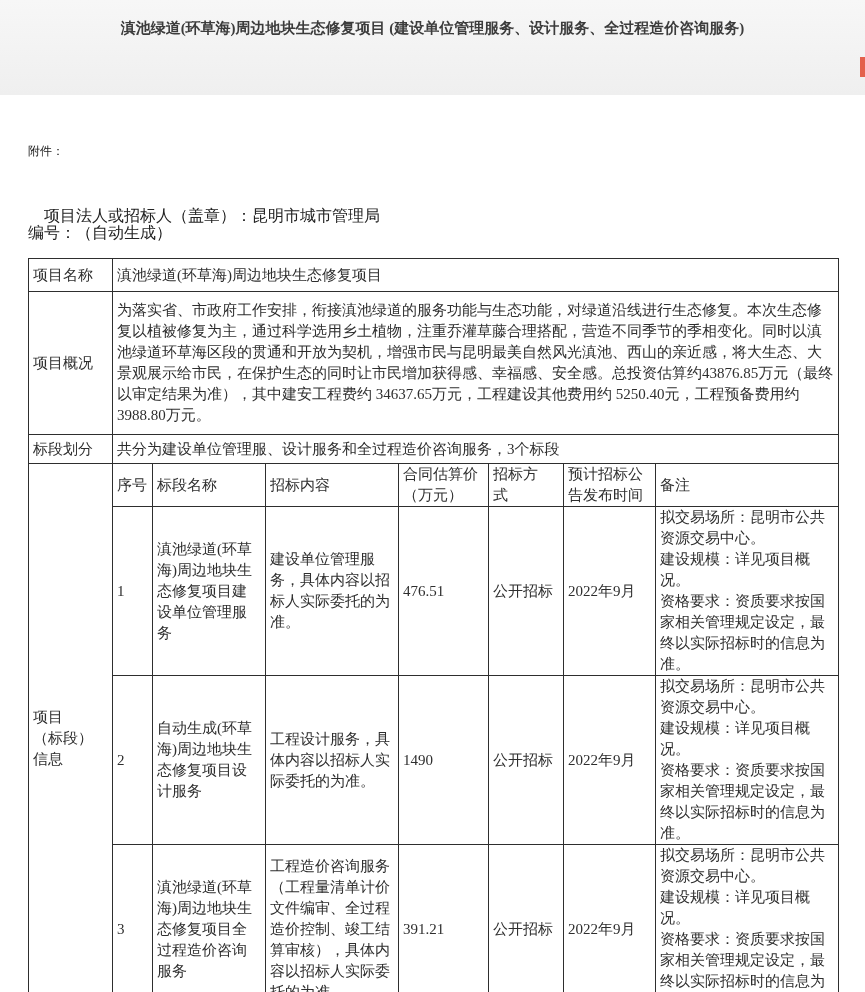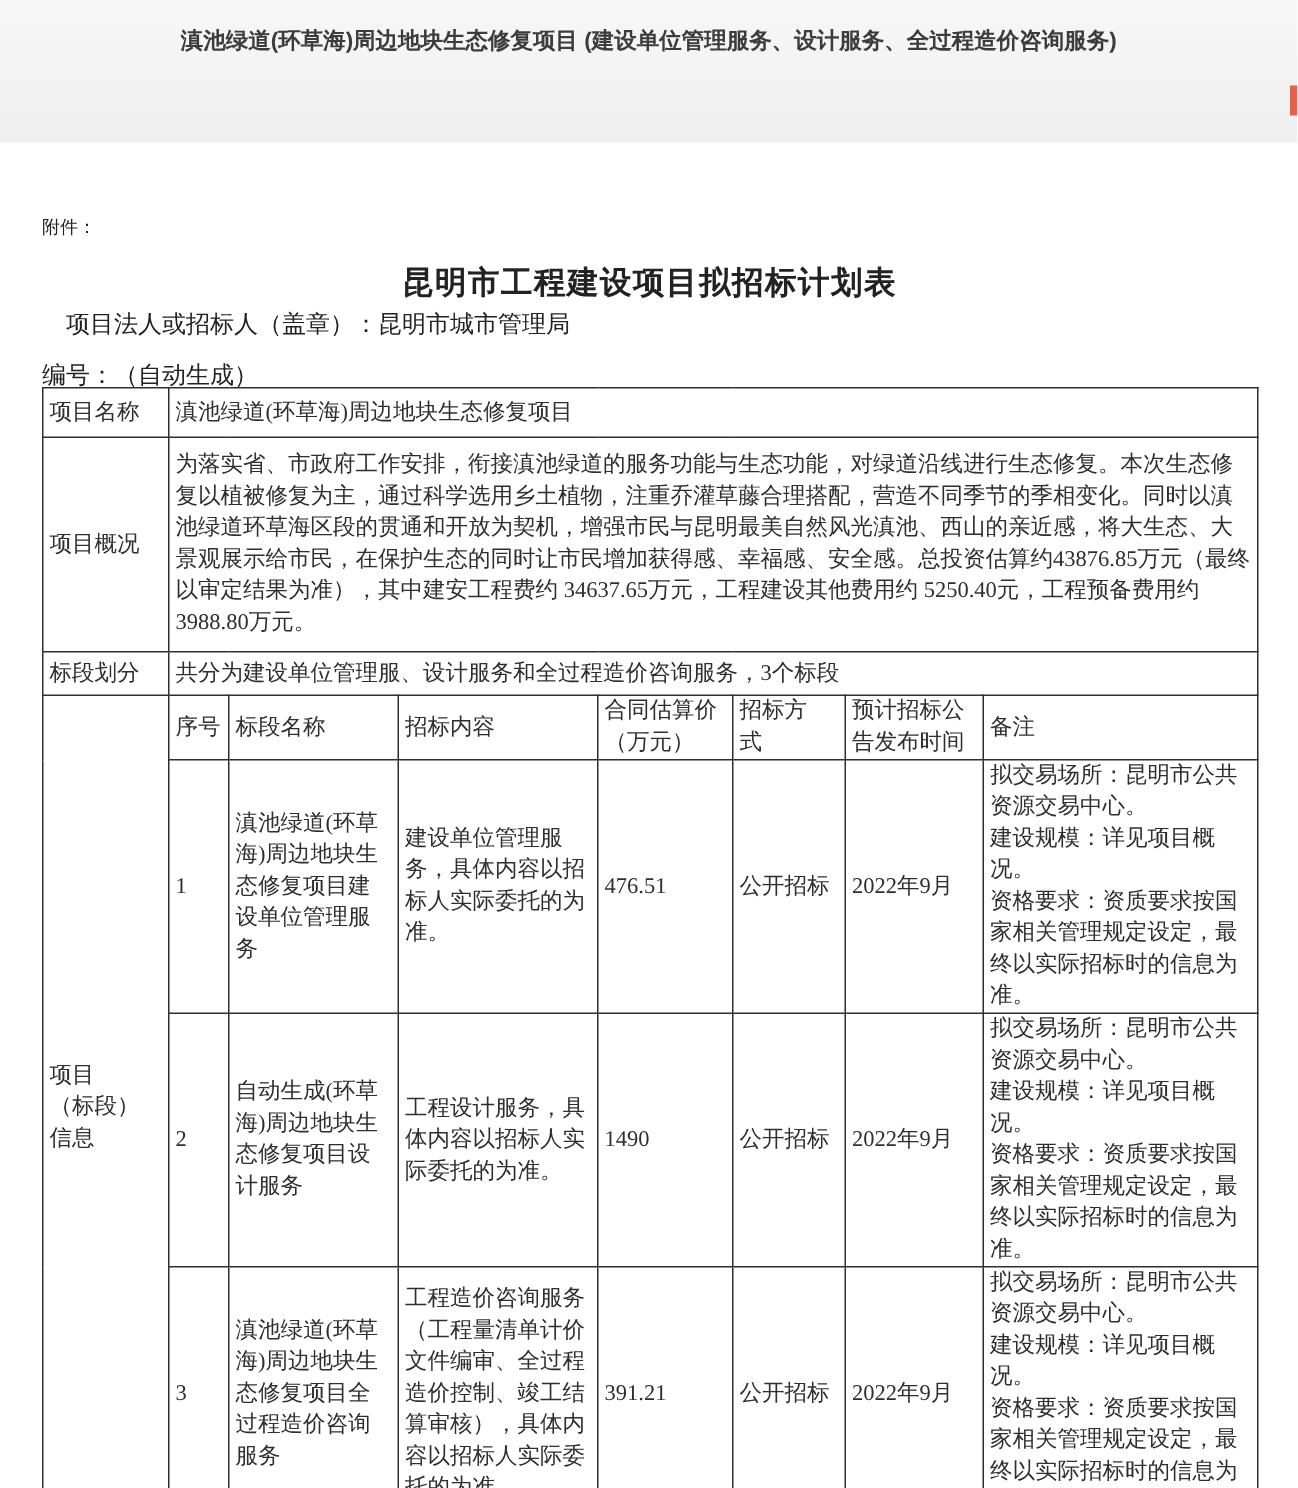--- a/index.html
+++ b/index.html
@@ -12,21 +12,21 @@
     background: #ffffff;
     font-family: "Liberation Serif", "DejaVu Serif", serif;
     color: #333;
   }
   
   .header-band {
     position: absolute;
     left: 0; top: 0;
     width: 865px; height: 95px;
     background: linear-gradient(#f7f7f7, #efefef);
-    font-family: Liberation Sans, sans-serif;
+    font-family: Liberation Serif, serif;
   }
   .header-title {
     padding: 17px 70px 0 70px;
     text-align: center;
     font-size: 15px;
     font-weight: bold;
     color: #3c3c3c;
     line-height: 22px;
   }
   .header-meta {
@@ -63,21 +63,21 @@
     color: #222;
   }
   .legal-line {
     position: absolute;
     left: 44px; top: 206px;
     font-size: 16px;
     color: #222;
   }
   .serial-line {
     position: absolute;
-    left: 28px; top: 240px;
+    left: 28px; top: 223px;
     font-size: 16px;
     color: #222;
   }
   
   table.plan {
     position: absolute;
     left: 28px; top: 258px;
     width: 810px;
     border-collapse: collapse;
     table-layout: fixed;
@@ -138,21 +138,20 @@
 <body>
 
 <div class="page">
 
   <div class="header-band">
     <div class="header-title">滇池绿道(环草海)周边地块生态修复项目 (建设单位管理服务、设计服务、全过程造价咨询服务)</div>
   </div>
   <div class="scroll-thumb"></div>
 
   <div class="attachment">附件：</div>
-  <div class="doc-title">昆明市工程建设项目拟招标计划表</div>
   <div class="legal-line">项目法人或招标人（盖章）：昆明市城市管理局</div>
   <div class="serial-line">编号：（自动生成）</div>
 
   <table class="plan">
     <colgroup>
       <col style="width:84px">
         <col style="width:40px">
         <col style="width:113px">
         <col style="width:133px">
       <col style="width:90px">

